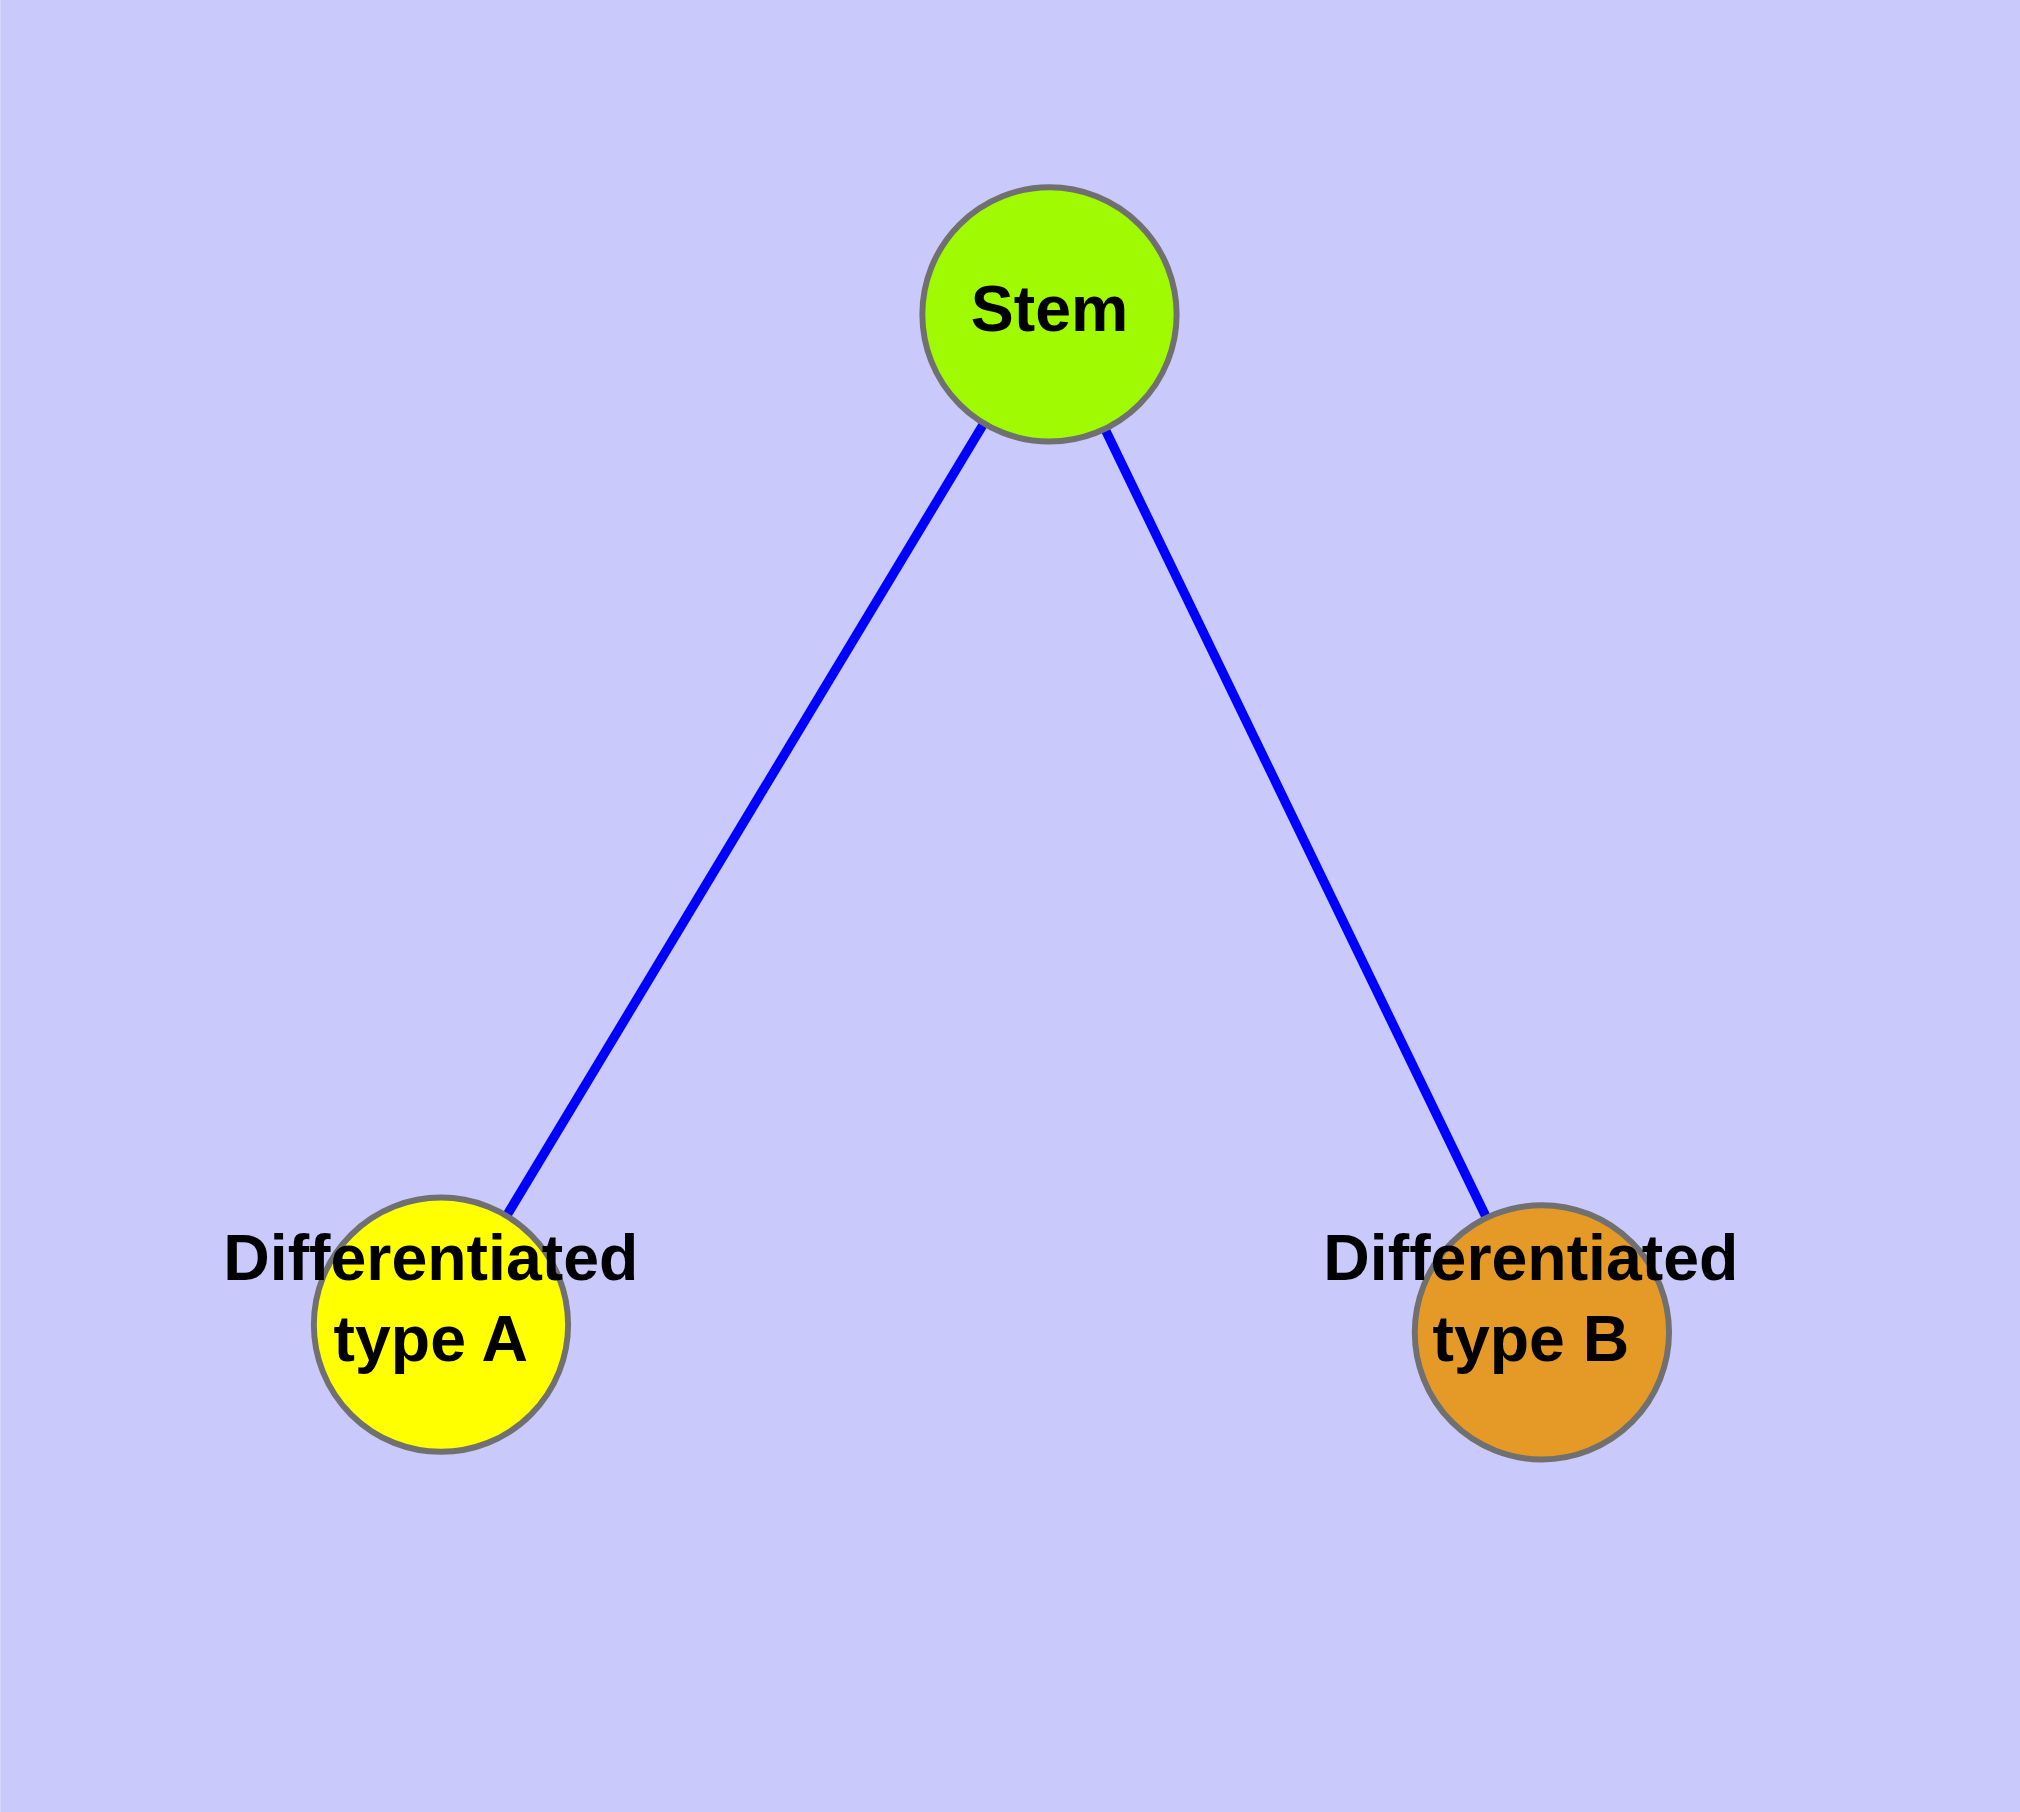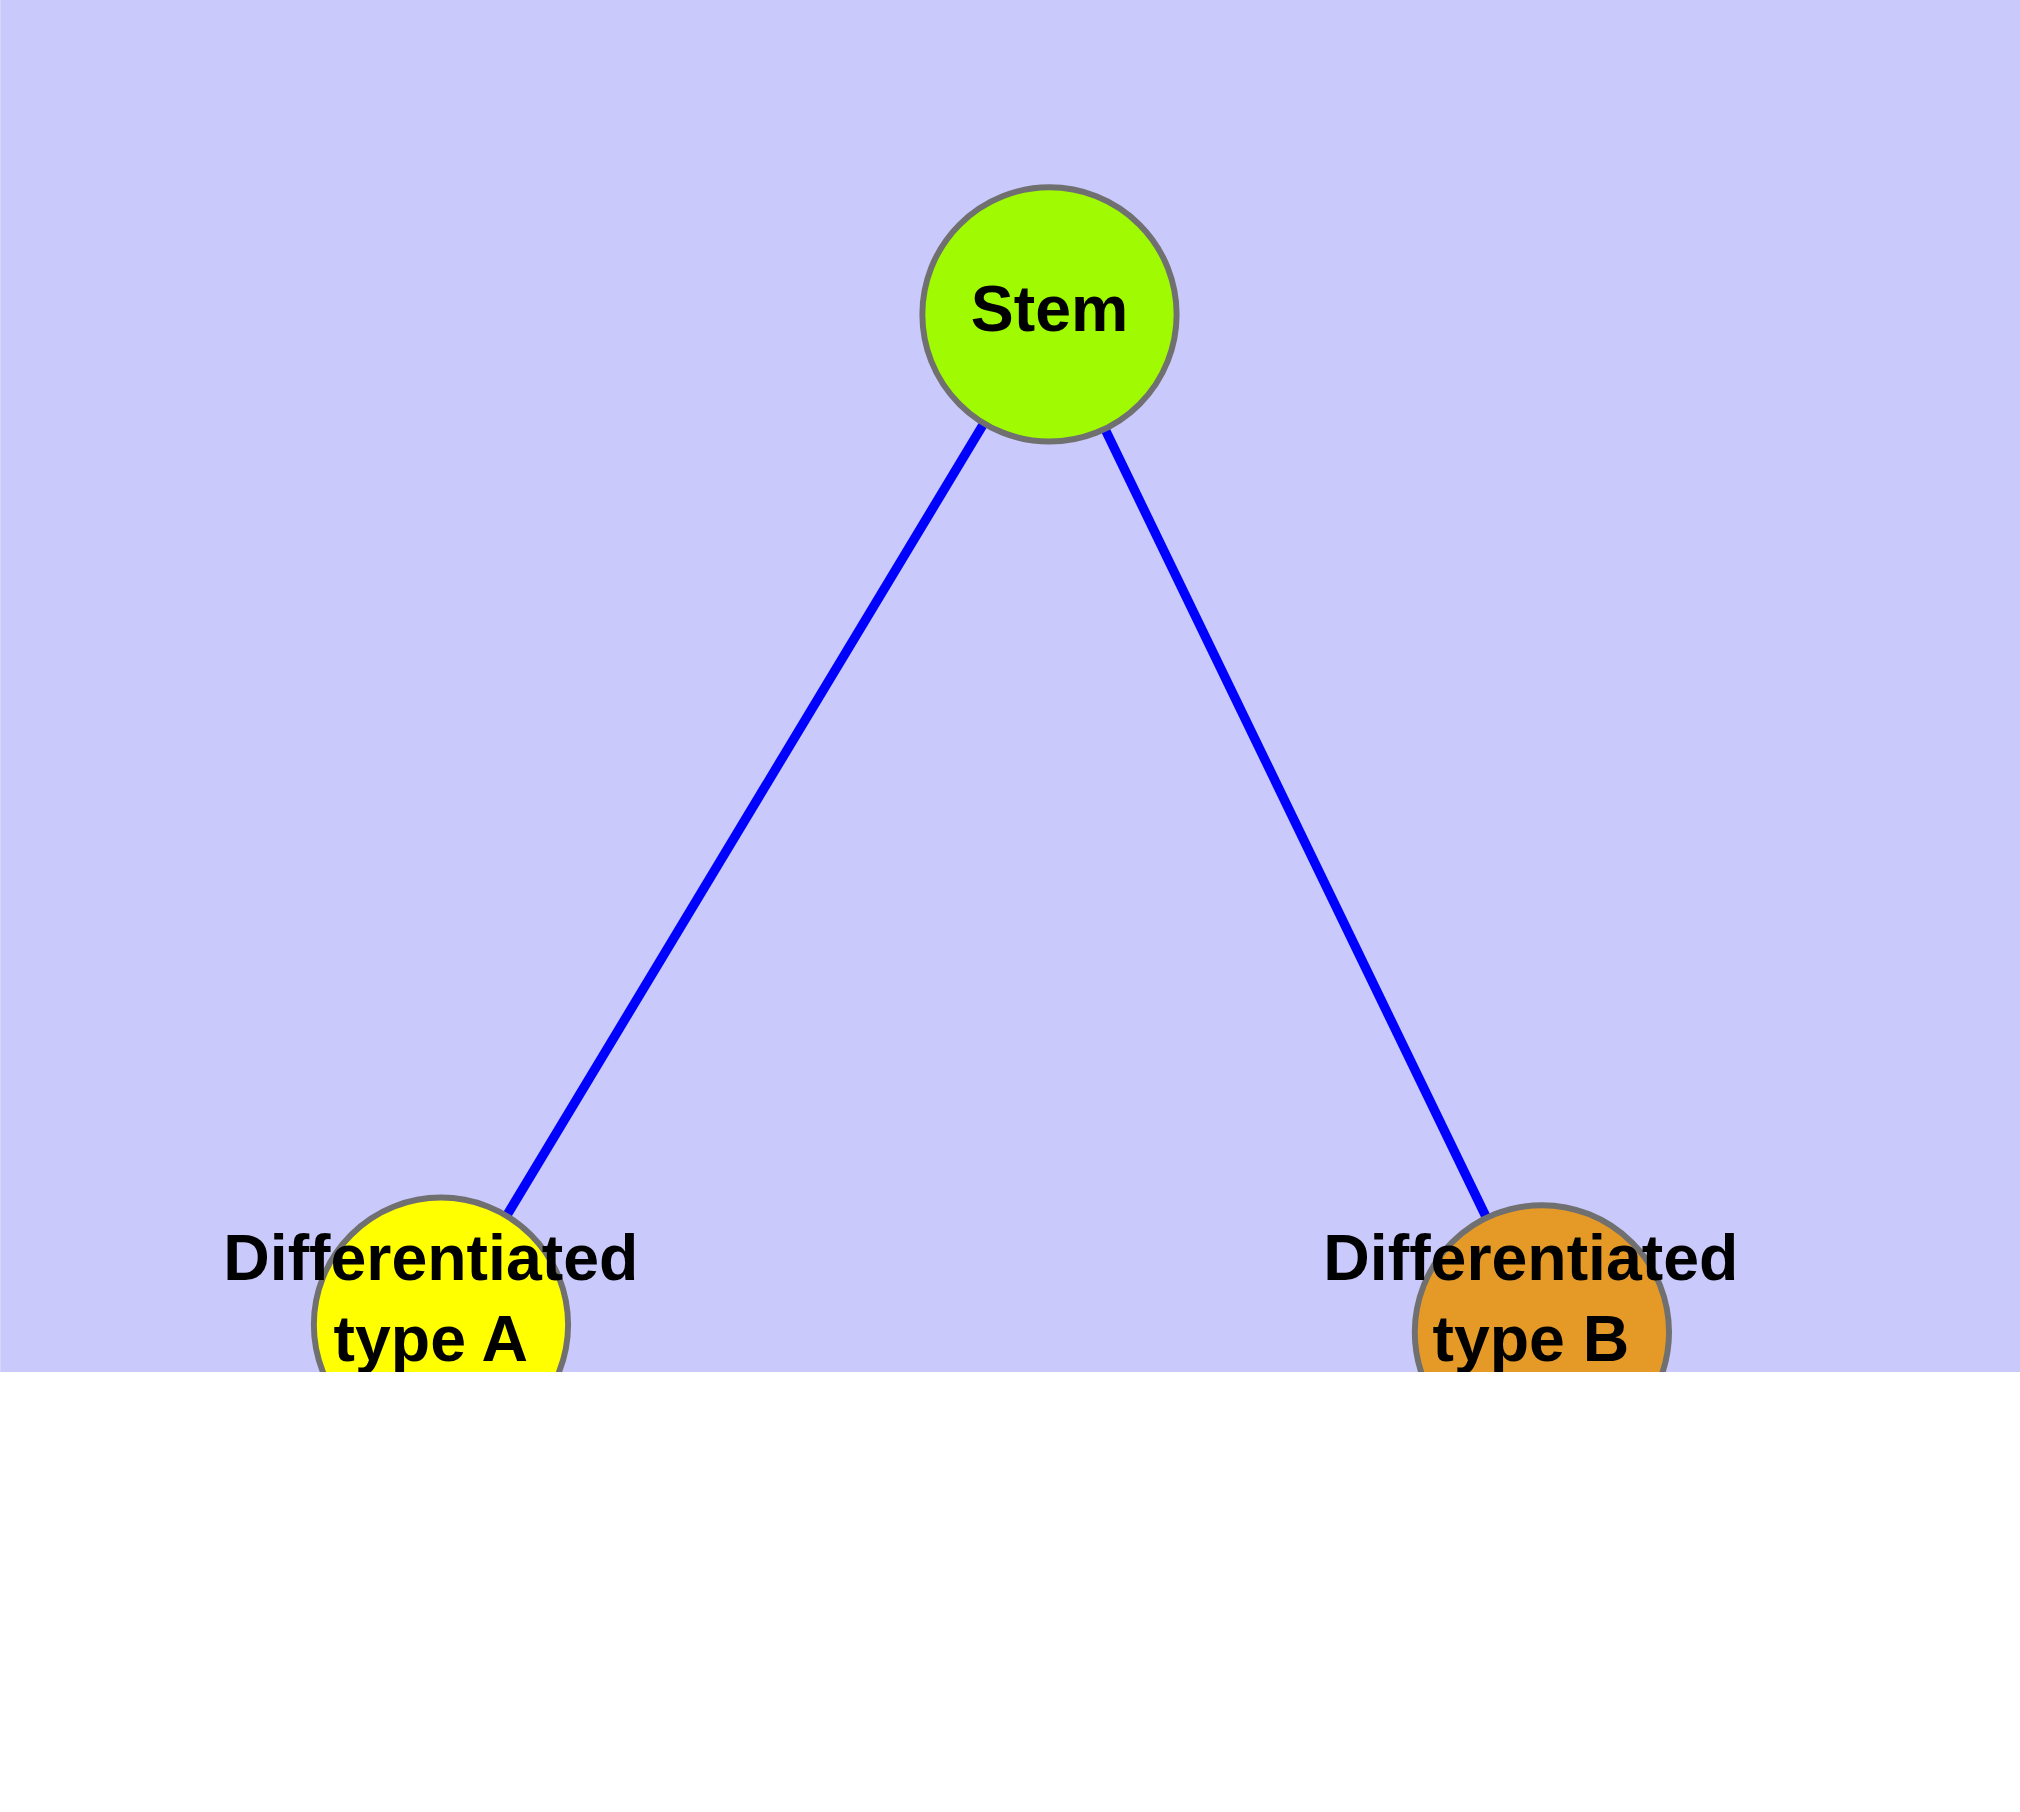--- a/index.html
+++ b/index.html
@@ -7,21 +7,21 @@
     margin: 0;
     padding: 0;
   }
   body {
     background: #ffffff;
     font-family: "Liberation Sans", sans-serif;
   }
   #stage {
     position: relative;
     width: 2021px;
-    height: 1372px;
+    height: 1812px;
     overflow: hidden;
   }
   #canvas {
     position: absolute;
     left: 0;
     top: 0;
     width: 2021px;
     height: 1812px;
     display: block;
   }

